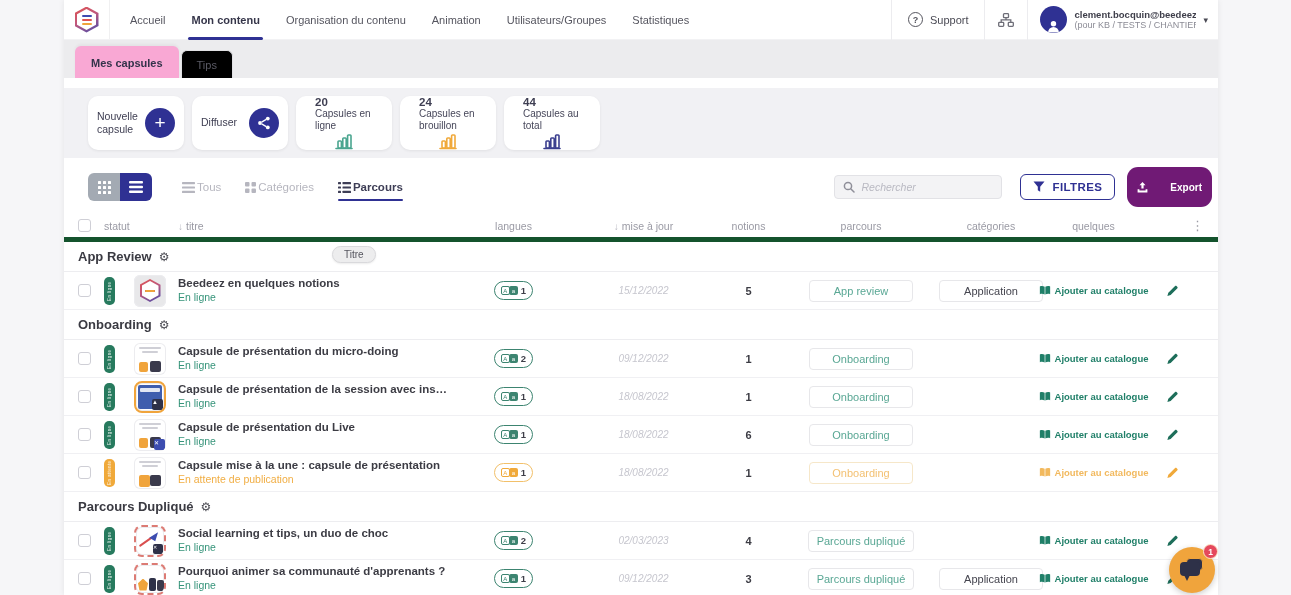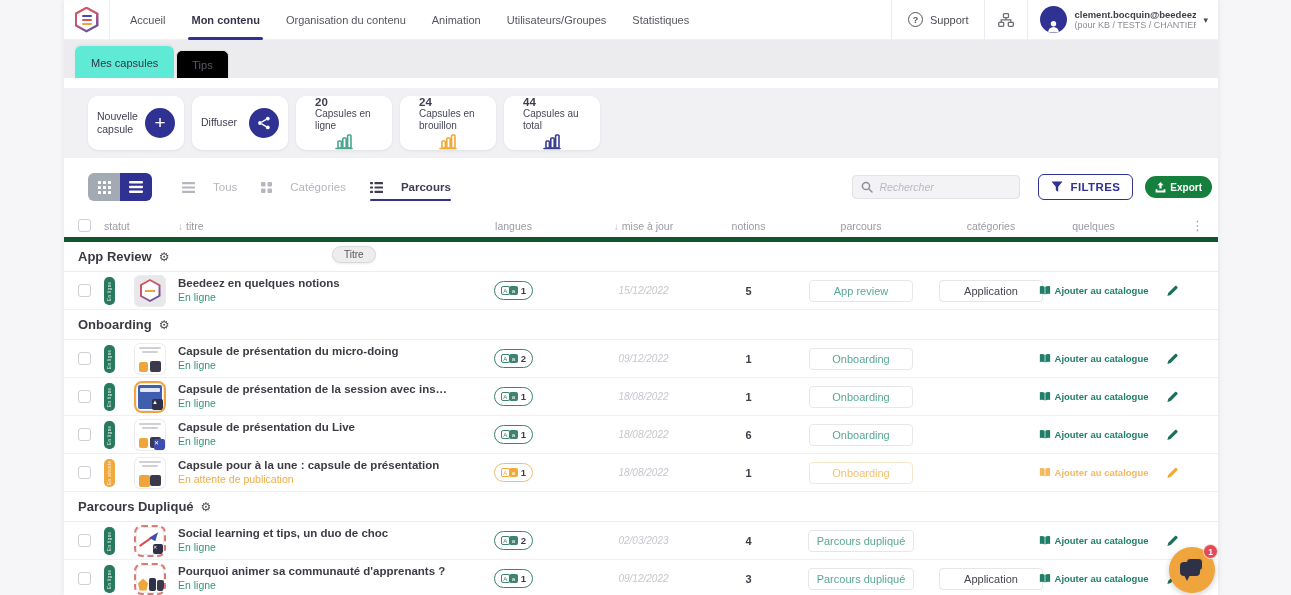--- a/index.html
+++ b/index.html
@@ -26,21 +26,21 @@
   .user{display:flex;align-items:center;gap:7px;padding:0 10px 0 12px;cursor:pointer}
   .avatar{width:27px;height:27px;border-radius:50%;background:#2f3193;display:flex;align-items:flex-end;justify-content:center;overflow:hidden;flex:none}
   .utxt{width:122px;overflow:hidden}
   .u1{font-size:9.5px;font-weight:700;color:#3e3e4a;white-space:nowrap}
   .u2{font-size:9px;color:#8b8b95;white-space:nowrap}
   .caret{font-size:9px;color:#4a4a54}
 
   
   .tabstrip{height:38px;background:#ececee;display:flex;align-items:flex-end;padding-left:11px;position:relative;z-index:5}
   .tab{font-size:11px;color:#5b5b66;padding:0 15px;height:28px;display:flex;align-items:center;background:#000000;border:1px solid #e1e1e4;border-bottom:none;border-radius:6px 6px 0 0;cursor:pointer;margin-right:2px;white-space:nowrap}
-  .tab.active{height:32px;background:#5eead4;border-color:transparent;color:#33334a;font-weight:400;box-shadow:0 -2px 3px rgba(0,0,0,.04)}
+  .tab.active{height:32px;background:#f9a8d4;border-color:transparent;color:#33334a;font-weight:700;box-shadow:0 -2px 3px rgba(0,0,0,.04)}
   .band{height:10px;background:#fff}
 
   
   .cards{height:70px;background:#f1f1f4;display:flex;align-items:center;padding-left:24px;gap:8px}
   .card{width:96px;height:54px;background:#fff;border-radius:10px;box-shadow:0 1px 3px rgba(0,0,0,.07);display:flex;align-items:center;padding:0 9px;cursor:pointer;flex:none}
   .card.action{justify-content:space-between}
   .card-label{font-size:10.5px;color:#3e3e52;line-height:1.25;width:52px}
   .circle{width:30px;height:30px;border-radius:50%;background:#2f3193;color:#fff;display:flex;align-items:center;justify-content:center;font-size:19px;font-weight:400;flex:none}
   .card.stat{flex-direction:column;justify-content:space-between;align-items:center}
   .stat-left{display:flex;flex-direction:column;justify-content:center}
@@ -48,28 +48,28 @@
   .stat-label{font-size:10px;color:#47475a;line-height:1.2;width:58px}
   .stat-icon{flex:none}
 
   
   .toolbar{height:30px;display:flex;align-items:center;padding:0 6px 0 24px;margin-top:14px;position:relative}
   .seg{display:flex;border-radius:6px;overflow:hidden;flex:none}
   .seg-btn{width:32px;height:28px;display:flex;align-items:center;justify-content:center;cursor:pointer}
   .seg-grid{background:#a3aab3}
   .seg-list{background:#2f3193}
   .views{display:flex;align-items:center;gap:24px;margin-left:30px}
-  .view{display:flex;align-items:center;gap:18px;font-size:11.5px;color:#b6b6bf;cursor:pointer;position:relative;white-space:nowrap}
+  .view{display:flex;align-items:center;gap:2px;font-size:11.5px;color:#b6b6bf;cursor:pointer;position:relative;white-space:nowrap}
   .view.active{color:#3e3e56;font-weight:700}
   .view.active::after{content:"";position:absolute;left:0;right:0;bottom:-8px;height:2px;background:#2f3193;border-radius:1px}
   .search{margin-left:auto;width:168px;height:24px;background:#f3f3f5;border:1px solid #e2e2e6;border-radius:4px;display:flex;align-items:center;gap:6px;padding:0 8px}
   .search input{border:none;outline:none;background:transparent;font-size:10.5px;width:100%;font-family:"Liberation Sans",sans-serif;color:#55555f}
   .search input::placeholder{font-style:italic;color:#b9b9c2}
   .btn-filtres{margin-left:18px;height:26px;padding:0 12px;background:#fff;border:1.6px solid #2f3193;border-radius:6px;color:#2f3193;font-size:11.5px;font-weight:700;letter-spacing:.4px;display:flex;align-items:center;gap:7px;cursor:pointer;font-family:"Liberation Sans",sans-serif}
-  .btn-export{margin-left:12px;height:22px;padding:0 10px;background:#15803d;border:none;border-radius:11px;color:#fff;font-size:10px;font-weight:700;display:flex;align-items:center;gap:4px;cursor:pointer;font-family:"Liberation Sans",sans-serif}
+  .btn-export{margin-left:12px;height:40px;padding:0 10px;background:#701a75;border:none;border-radius:11px;color:#fff;font-size:10px;font-weight:700;display:flex;align-items:center;gap:22px;cursor:pointer;font-family:"Liberation Sans",sans-serif}
 
   
   .grid{display:grid;grid-template-columns:26px 30px 44px 1fr 125px 135px 75px 150px 110px 95px 63px;align-items:center;padding:0 14px}
   .thead{height:28px;margin-top:12px;border-bottom:5px solid #14532d;color:#9a9aa4;font-size:10.5px}
   .th{white-space:nowrap}
   .th.center{text-align:center}
   .th .sorticon{font-style:normal;color:#b9b9c2;margin-right:3px;font-size:10px}
   .th-statut{grid-column:2/4}
   .kebab{text-align:right;font-size:13px;color:#9a9aa4;cursor:pointer}
   .cb{width:13px;height:13px;border:1px solid #cfcfd6;border-radius:3px;background:#fff;display:inline-block;cursor:pointer}
@@ -547,21 +547,21 @@
         <div class="grid row pending">
           <span class="cb"></span>
           <span class="spill">En attente</span>
           <span class="thumb th-pres">
             <i class="tb b1"></i>
             <i class="tb b2"></i>
             <i class="fg orange big"></i>
             <i class="fg dark"></i>
           </span>
           <span class="titlecell">
-            <span class="rtitle">Capsule pour à la une : capsule de présentation</span>
+            <span class="rtitle">Capsule mise à la une : capsule de présentation</span>
             <span class="rstatus">En attente de publication</span>
           </span>
           <span class="cell">
             <span class="lang-pill">
               <i class="lgA">A</i>
               <i class="lgB">a</i>
               <b>1</b>
             </span>
           </span>
           <span class="cell date">18/08/2022</span>

